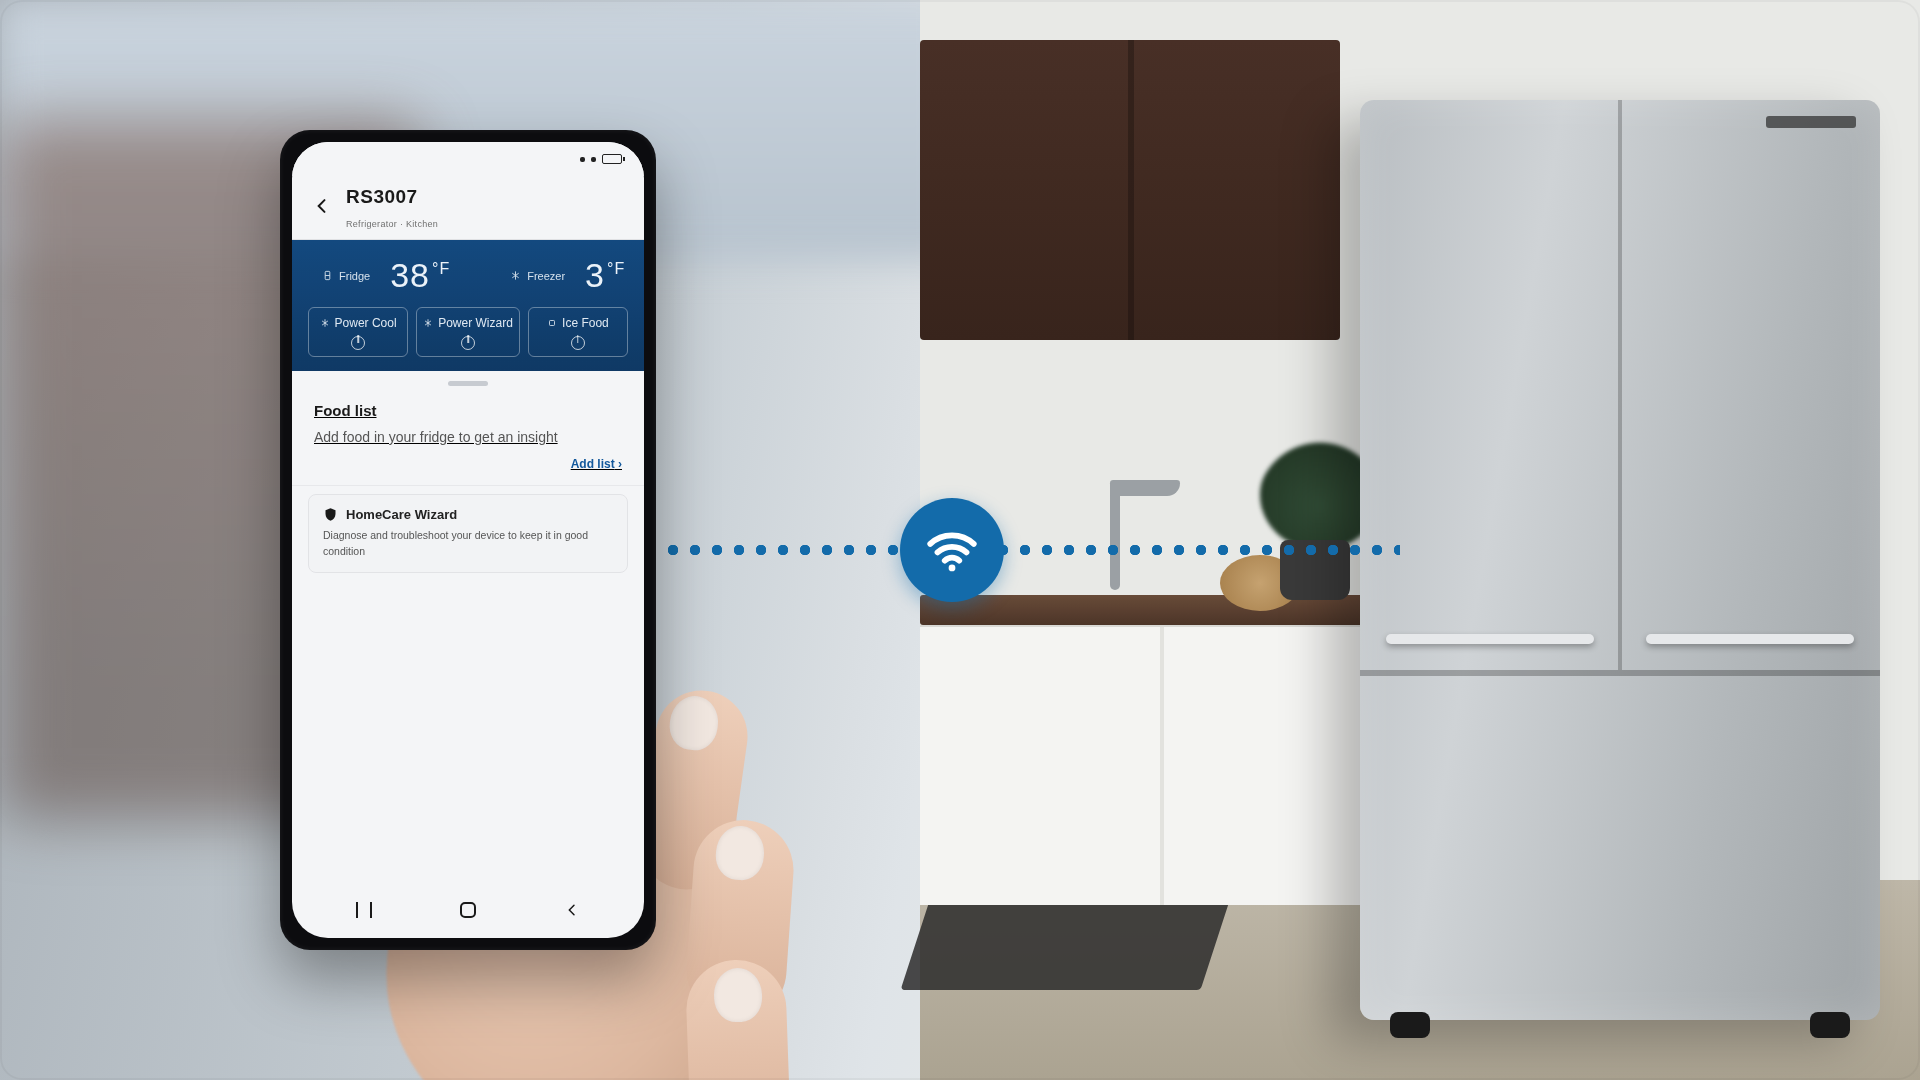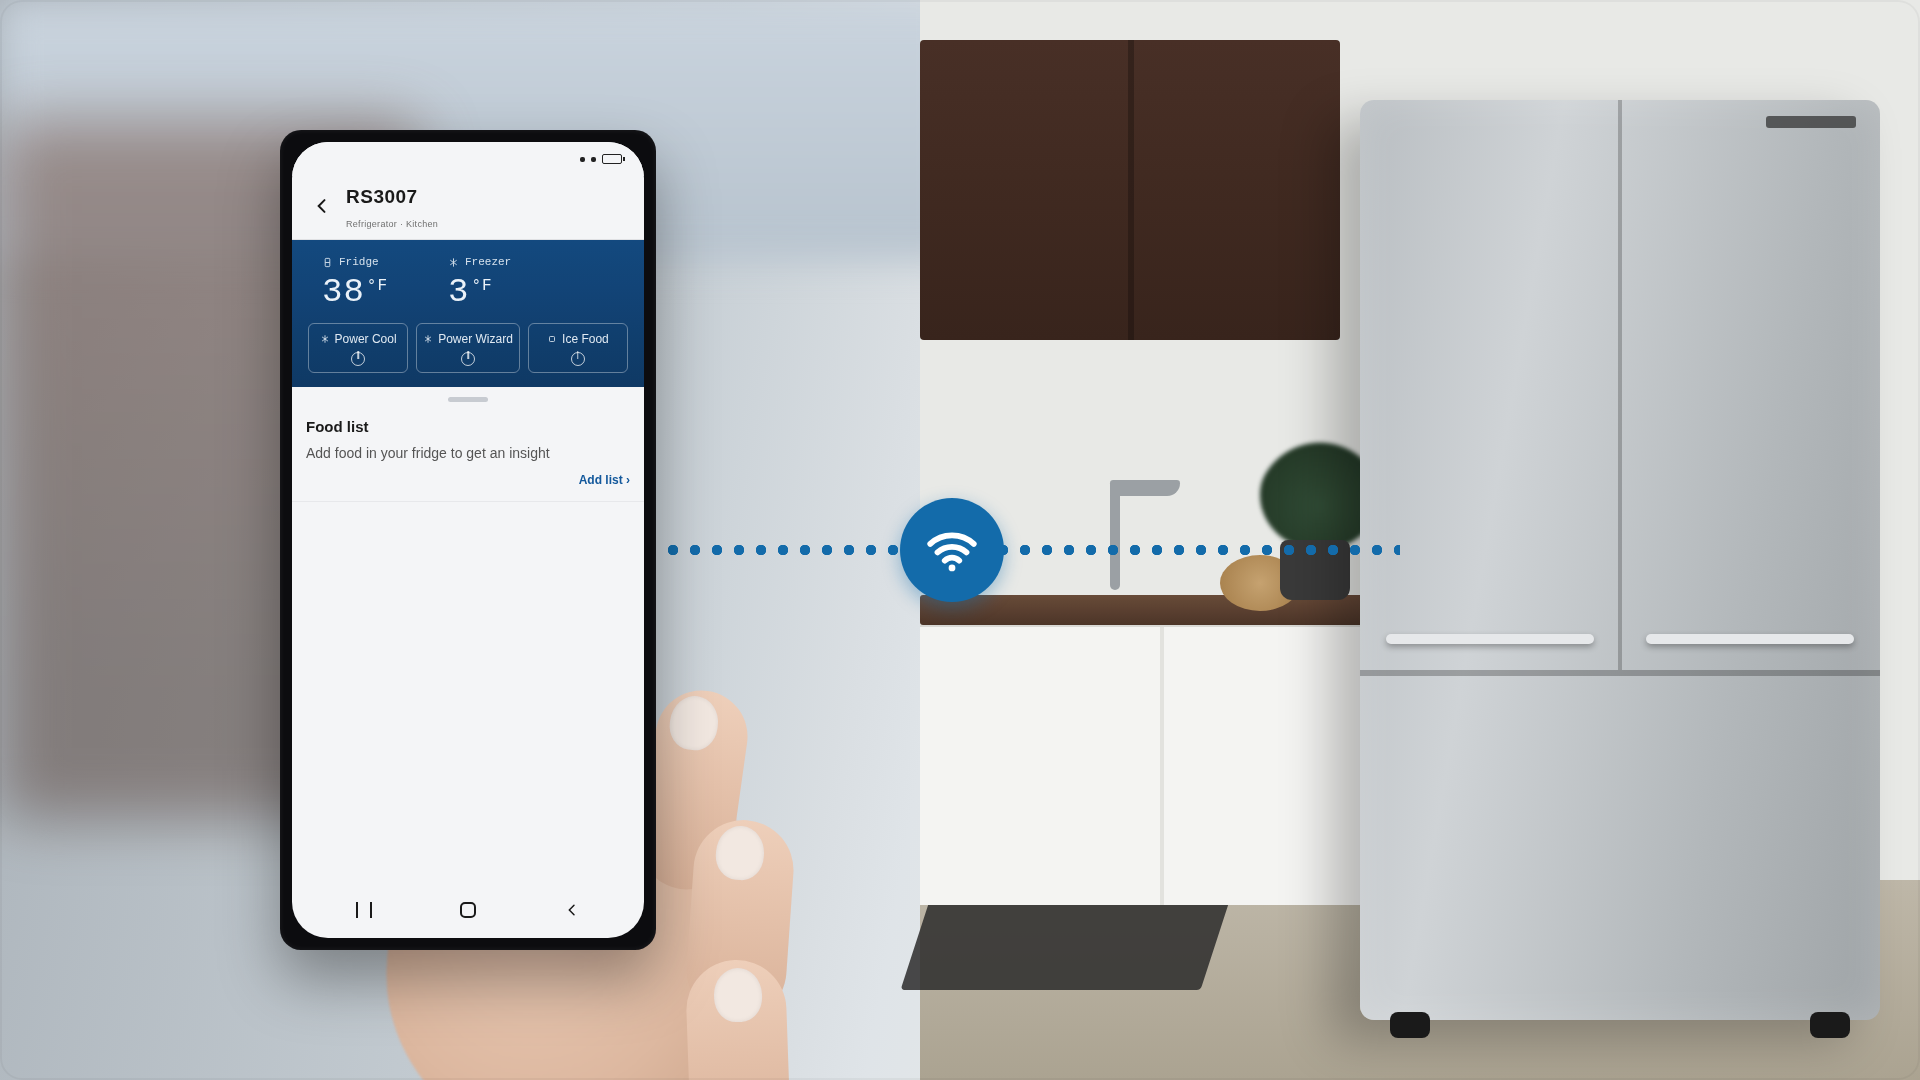--- a/index.html
+++ b/index.html
@@ -59,49 +59,49 @@
   .finger { position:absolute; background:linear-gradient(180deg,#f1ceb7 0%, #dcb095 100%); border-radius:50px; }
   .finger.f1 { left:498px; top:430px; width:92px; height:200px; transform:rotate(8deg); }
   .finger.f2 { left:540px; top:560px; width:100px; height:200px; transform:rotate(4deg); }
   .finger.f3 { left:538px; top:700px; width:100px; height:190px; transform:rotate(-2deg); }
   .nail { position:absolute; width:48px; height:54px; background:#f3e8e0; border-radius:50% 50% 45% 45%; box-shadow:inset 0 0 5px rgba(0,0,0,0.08); }
   .nail.n1 { left:520px; top:436px; transform:rotate(8deg); }
   .nail.n2 { left:566px; top:566px; transform:rotate(4deg); }
   .nail.n3 { left:564px; top:708px; transform:rotate(-2deg); }
 
   
-  .phone { position:absolute; left:280px; top:130px; width:376px; height:820px; background:#0c0c0f; border-radius:21px; box-shadow:0 30px 60px rgba(0,0,0,0.35), inset 0 0 6px rgba(255,255,255,0.08); }
+  .phone { position:absolute; left:280px; top:130px; width:376px; height:820px; background:#0c0c0f; border-radius:30px; box-shadow:0 30px 60px rgba(0,0,0,0.35), inset 0 0 6px rgba(255,255,255,0.08); }
   .screen { position:absolute; left:12px; top:12px; right:12px; bottom:12px; background:#f4f5f7; border-radius:36px; overflow:hidden; display:flex; flex-direction:column; }
   .statusbar { height:34px; background:#f4f5f7; display:flex; justify-content:flex-end; align-items:center; padding:0 22px; gap:6px; }
   .status-dot { width:5px; height:5px; background:#222; border-radius:2px; }
   .status-bat { width:20px; height:10px; border:1.5px solid #222; border-radius:2px; position:relative; }
   .status-bat::after { content:""; position:absolute; right:-4px; top:2px; width:2px; height:4px; background:#222; }
 
   .titlebar { height:64px; display:flex; align-items:center; gap:14px; padding:0 20px; border-bottom:1px solid #e0e1e4; }
   .back-chevron svg { width:20px; height:20px; }
   .titlebar h1 { font-size:19px; font-weight:800; letter-spacing:0.5px; color:#1a1a1a; }
   .title-sub { font-size:9px; color:#707070; letter-spacing:0.3px; margin-top:11px; }
 
   .hero { background:#0d3f74; background:linear-gradient(180deg,#0e4a86 0%, #0b3a6a 100%); color:#eaf2fa; padding:14px 16px 14px; }
   .temps { display:flex; gap:60px; padding:2px 14px 12px; }
-  .temp-col { display:flex; flex-direction:column; gap:5px;font-family:Liberation Mono, monospace; }
+  .temp-col { display:flex; gap:20px; }
   .temp-h { display:flex; align-items:center; gap:6px; font-size:11px; opacity:0.9; }
   .temp-h svg { width:11px; height:11px; }
   .temp-v { font-size:34px; font-weight:400; letter-spacing:1px; }
   .temp-v .deg { font-size:16px; vertical-align:top; position:relative; top:4px; margin-left:2px; }
 
   .chips { display:flex; gap:8px; }
   .chip { flex:1; border:1px solid rgba(255,255,255,0.35); border-radius:6px; padding:8px 6px 6px; display:flex; flex-direction:column; align-items:center; gap:6px; }
   .chip-top { display:flex; align-items:center; gap:5px; font-size:12px; white-space:nowrap; opacity:0.95; }
   .chip-top svg { width:10px; height:10px; }
   .chip-dot { width:14px; height:14px; border:1.5px solid rgba(255,255,255,0.75); border-radius:50%; position:relative; }
   .chip-dot::after { content:""; position:absolute; left:50%; top:-2px; width:1.5px; height:8px; background:rgba(255,255,255,0.75); transform:translateX(-50%); }
   .drag-handle { align-self:center; width:40px; height:5px; background:#c7cbd2; border-radius:4px; margin:10px auto 0; }
 
-  .section { padding:16px 14px 14px; }
+  .section { padding:16px 22px 14px;text-decoration:underline; }
   .section.border-b { border-bottom:1px solid #e7e8eb; }
   .sec-title { font-size:15px; font-weight:800; color:#1a1a1a; margin-bottom:8px; }
   .sec-body { font-size:14px; color:#555; line-height:1.45; }
   .sec-link { display:block; text-align:right; font-size:12px; font-weight:800; color:#0d5aa5; margin-top:10px; }
   .sec-link::after { content:" ›"; }
 
   .card { margin:8px 16px 0; background:#f2f3f5; border:1px solid #e2e3e6; border-radius:8px; padding:12px 14px; }
   .card-head { display:flex; align-items:center; gap:8px; font-size:13px; font-weight:800; color:#222; margin-bottom:6px; }
   .card-head svg { width:15px; height:15px; }
   .card-body { font-size:10.5px; color:#555; line-height:1.5; }
@@ -243,20 +243,29 @@
       </div>
       <div class="drag-handle"></div>
 
       <div class="section border-b">
         <div class="sec-title">Food list</div>
         <div class="sec-body">Add food in your fridge to get an insight</div>
         <span class="sec-link">Add list</span>
       </div>
 
 
+      <div class="card">
+        <div class="card-head">
+          <svg viewBox="0 0 24 24" fill="#1a1a1a">
+              <path d="M12 2l8 3v6c0 5-3.4 9.4-8 11-4.6-1.6-8-6-8-11V5l8-3z"></path>
+            </svg>
+          <span>HomeCare Wizard</span>
+        </div>
+        <div class="card-body">Diagnose and troubleshoot your device to keep it in good condition</div>
+      </div>
 
       <div class="navbar">
         <div class="navbtn">
             <span class="nav-recent"></span>
           </div>
         <div class="navbtn">
             <span class="nav-home"></span>
           </div>
         <div class="navbtn nav-back">
           <svg viewBox="0 0 24 24" fill="none" stroke="#1a1a1a" stroke-width="2.2" stroke-linecap="round">

